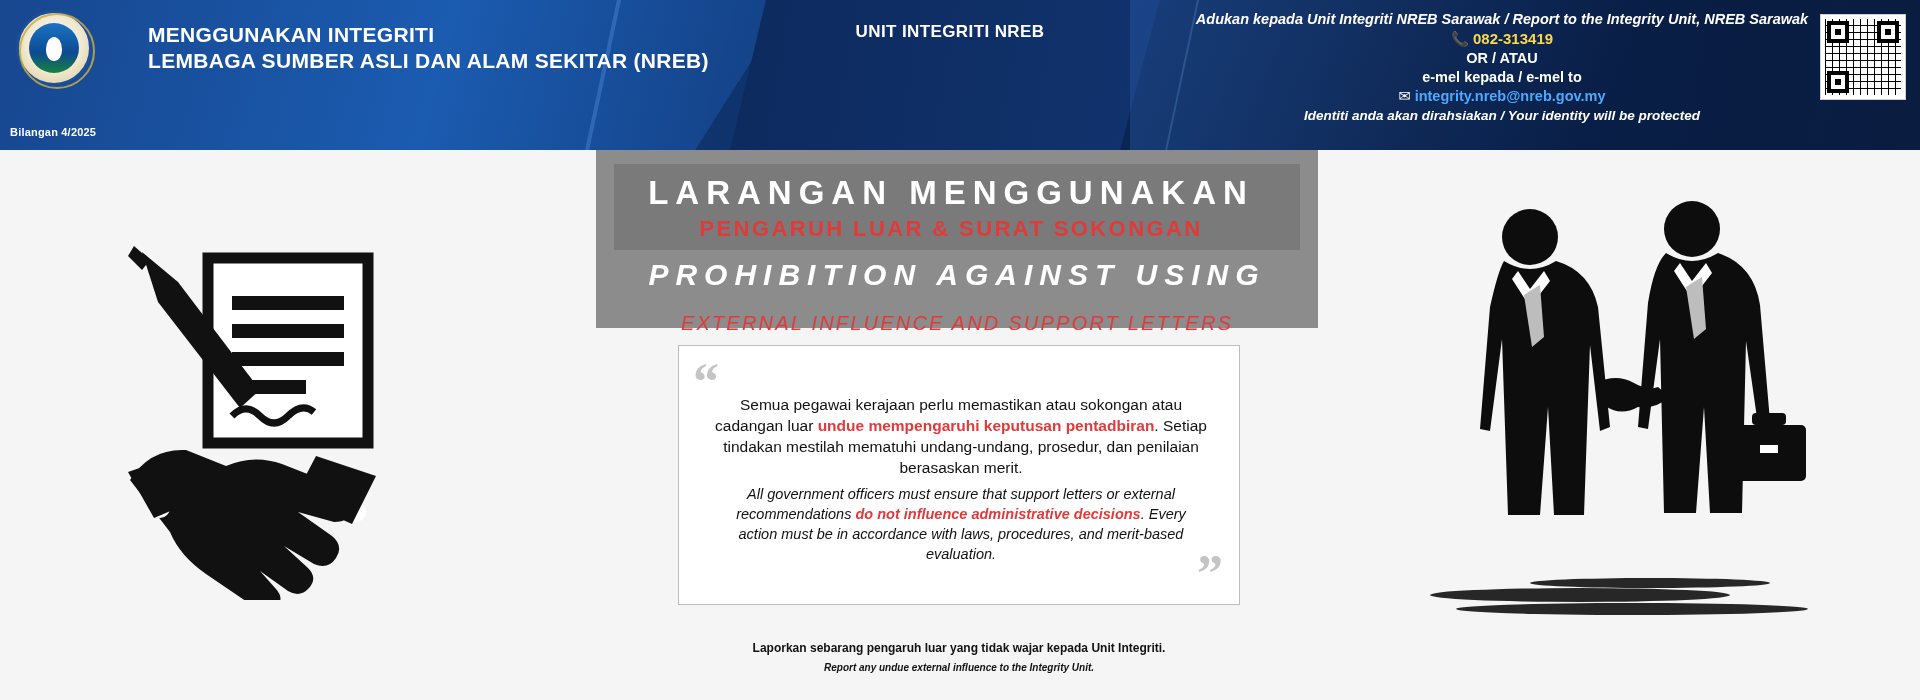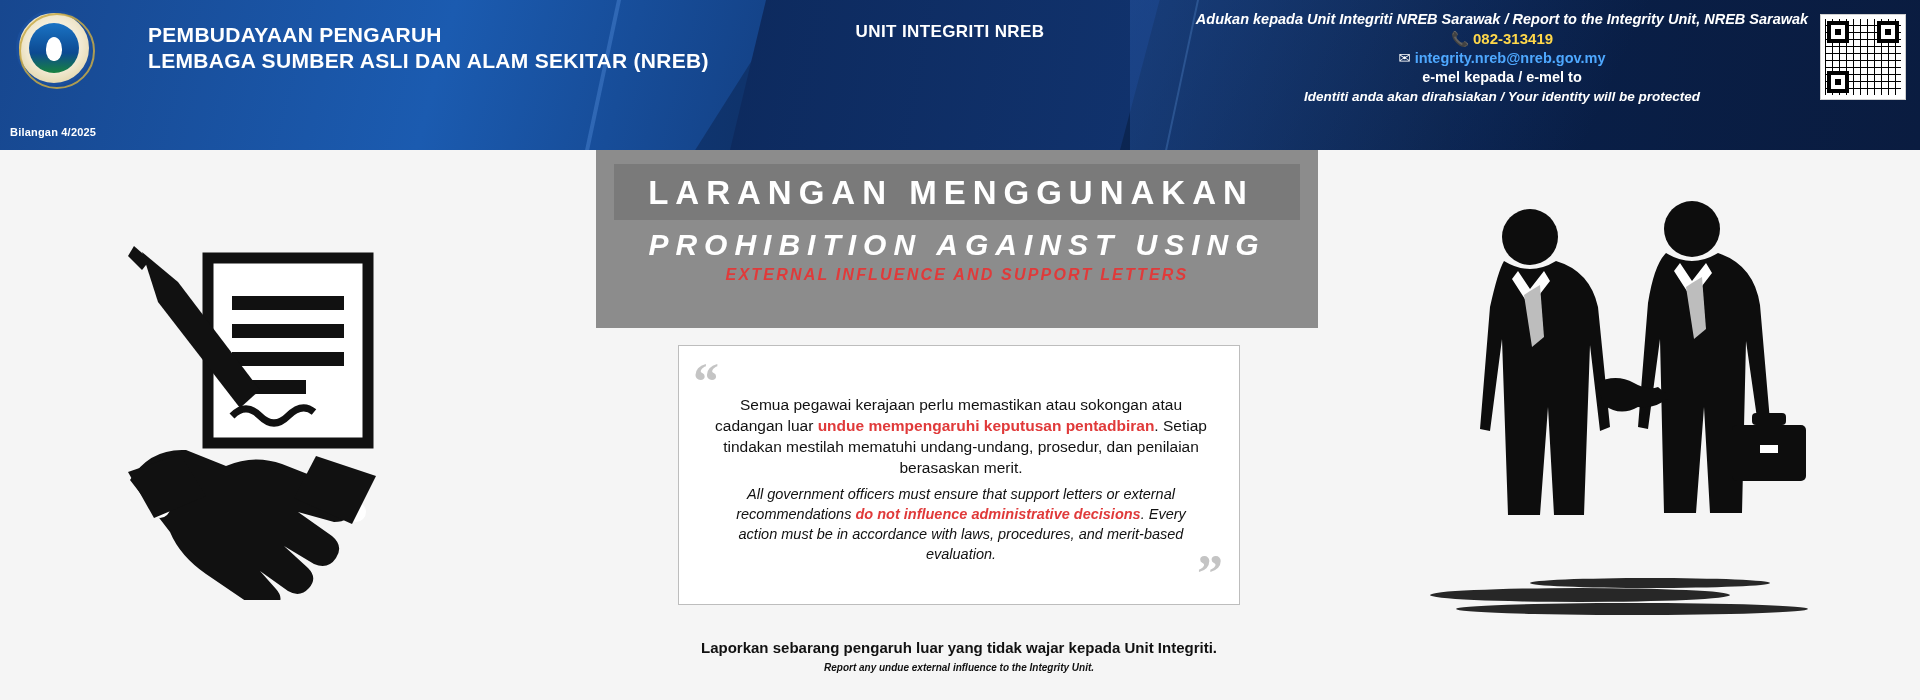--- a/index.html
+++ b/index.html
@@ -120,22 +120,22 @@
   }
   .subtitle-ms {
     text-align: center; color: #e03a3a; font-size: 22px; font-weight: bold;
     letter-spacing: 2.4px; margin-top: 4px;
   }
   .title-en {
     text-align: center; color: #ffffff; font-size: 30px; font-weight: bold; font-style: italic;
     letter-spacing: 7px; margin-top: 8px;
   }
   .subtitle-en {
-    text-align: center; color: #e03a3a; font-size: 16px; font-weight: bold; font-style: italic;
-    letter-spacing: 2.2px; margin-top: 4px;
+    text-align: center; color: #e03a3a; font-size: 20px; font-weight: normal; font-style: italic;
+    letter-spacing: 2.2px; margin-top: 20px;
   }
 
   
   .quote-card {
     position: absolute; left: 678px; top: 345px; width: 562px; height: 260px;
     background: #ffffff; border: 1px solid #bdbdbd;
   }
   .qmark {
     position: absolute; font-size: 52px; color: #c4c4c4; font-weight: bold;
     font-family: "Liberation Serif", serif; line-height: 1;
@@ -149,21 +149,21 @@
   .quote-ms .hl { color: #e03a3a; font-weight: bold; }
   .quote-en {
     position: absolute; left: 36px; top: 138px; width: 492px;
     text-align: center; font-size: 14.5px; line-height: 20px; color: #111; font-style: italic;
   }
   .quote-en .hl { color: #e03a3a; font-weight: bold; font-style: italic; }
 
   .footer-note {
     position: absolute; left: 678px; top: 638px; width: 562px; text-align: center;
   }
-  .footer-note .ms { font-size: 15px; font-weight: bold; color: #111; line-height: 20px; }
+  .footer-note .ms { font-size: 12px; font-weight: bold; color: #111; line-height: 20px; }
   .footer-note .en { font-size: 10px; font-weight: bold; font-style: italic; color: #111; line-height: 19px; }
 
   
   .left-art { position: absolute; left: 120px; top: 240px; width: 360px; height: 360px; }
   .right-art { position: absolute; right: 90px; top: 195px; width: 430px; height: 460px; }
 </style>
 </head>
 <body>
 
 <div class="poster">
@@ -175,54 +175,56 @@
     <div class="hdr-sheen"></div>
     <div class="hdr-line-1"></div>
     <div class="hdr-line-2"></div>
 
     <div class="logo">
       <div class="logo-ring-text"></div>
       <div class="logo-inner"></div>
     </div>
 
     <div class="hdr-title">
-      <span>PEMBUDAYAAN PENGARUH</span>
+      <span>MENGGUNAKAN INTEGRITI</span>
       <span class="l2">LEMBAGA SUMBER ASLI DAN ALAM SEKITAR (NREB)</span>
     </div>
 
     <div class="hdr-unit">UNIT INTEGRITI NREB</div>
 
     <div class="hdr-right">
       <div class="ln bold ital">Adukan kepada Unit Integriti NREB Sarawak  /  Report to the Integrity Unit, NREB Sarawak</div>
       <div class="ln">
         <span>📞</span>
         <span class="phone">082-313419</span>
       </div>
+      <div class="ln bold">OR / ATAU</div>
+      <div class="ln bold">e-mel  kepada  /  e-mel to</div>
       <div class="ln">
         <span>✉</span>
         <span class="mail">integrity.nreb@nreb.gov.my</span>
       </div>
-      <div class="ln bold">e-mel  kepada  /  e-mel to</div>
       <div class="ln small bold ital">Identiti anda akan dirahsiakan / Your identity will be protected</div>
     </div>
 
     <div class="qr">
       <div class="qr-inner">
         <span class="qr-eye tl"></span>
         <span class="qr-eye tr"></span>
         <span class="qr-eye bl"></span>
       </div>
     </div>
   </div>
 
   <div class="logo-caption">Bilangan 4/2025</div>
 
   <div class="titleblock">
     <div class="title-ms-wrap">
       <div class="title-ms">LARANGAN MENGGUNAKAN</div>
+      <div class="subtitle-ms">PENGARUH LUAR &amp; SURAT SOKONGAN</div>
     </div>
     <div class="title-en">PROHIBITION AGAINST USING</div>
     <div class="subtitle-en">EXTERNAL INFLUENCE AND SUPPORT LETTERS</div>
   </div>
 
   <div class="quote-card">
     <div class="qmark open">“</div>
     <div class="qmark close">”</div>
 
     <div class="quote-ms">

